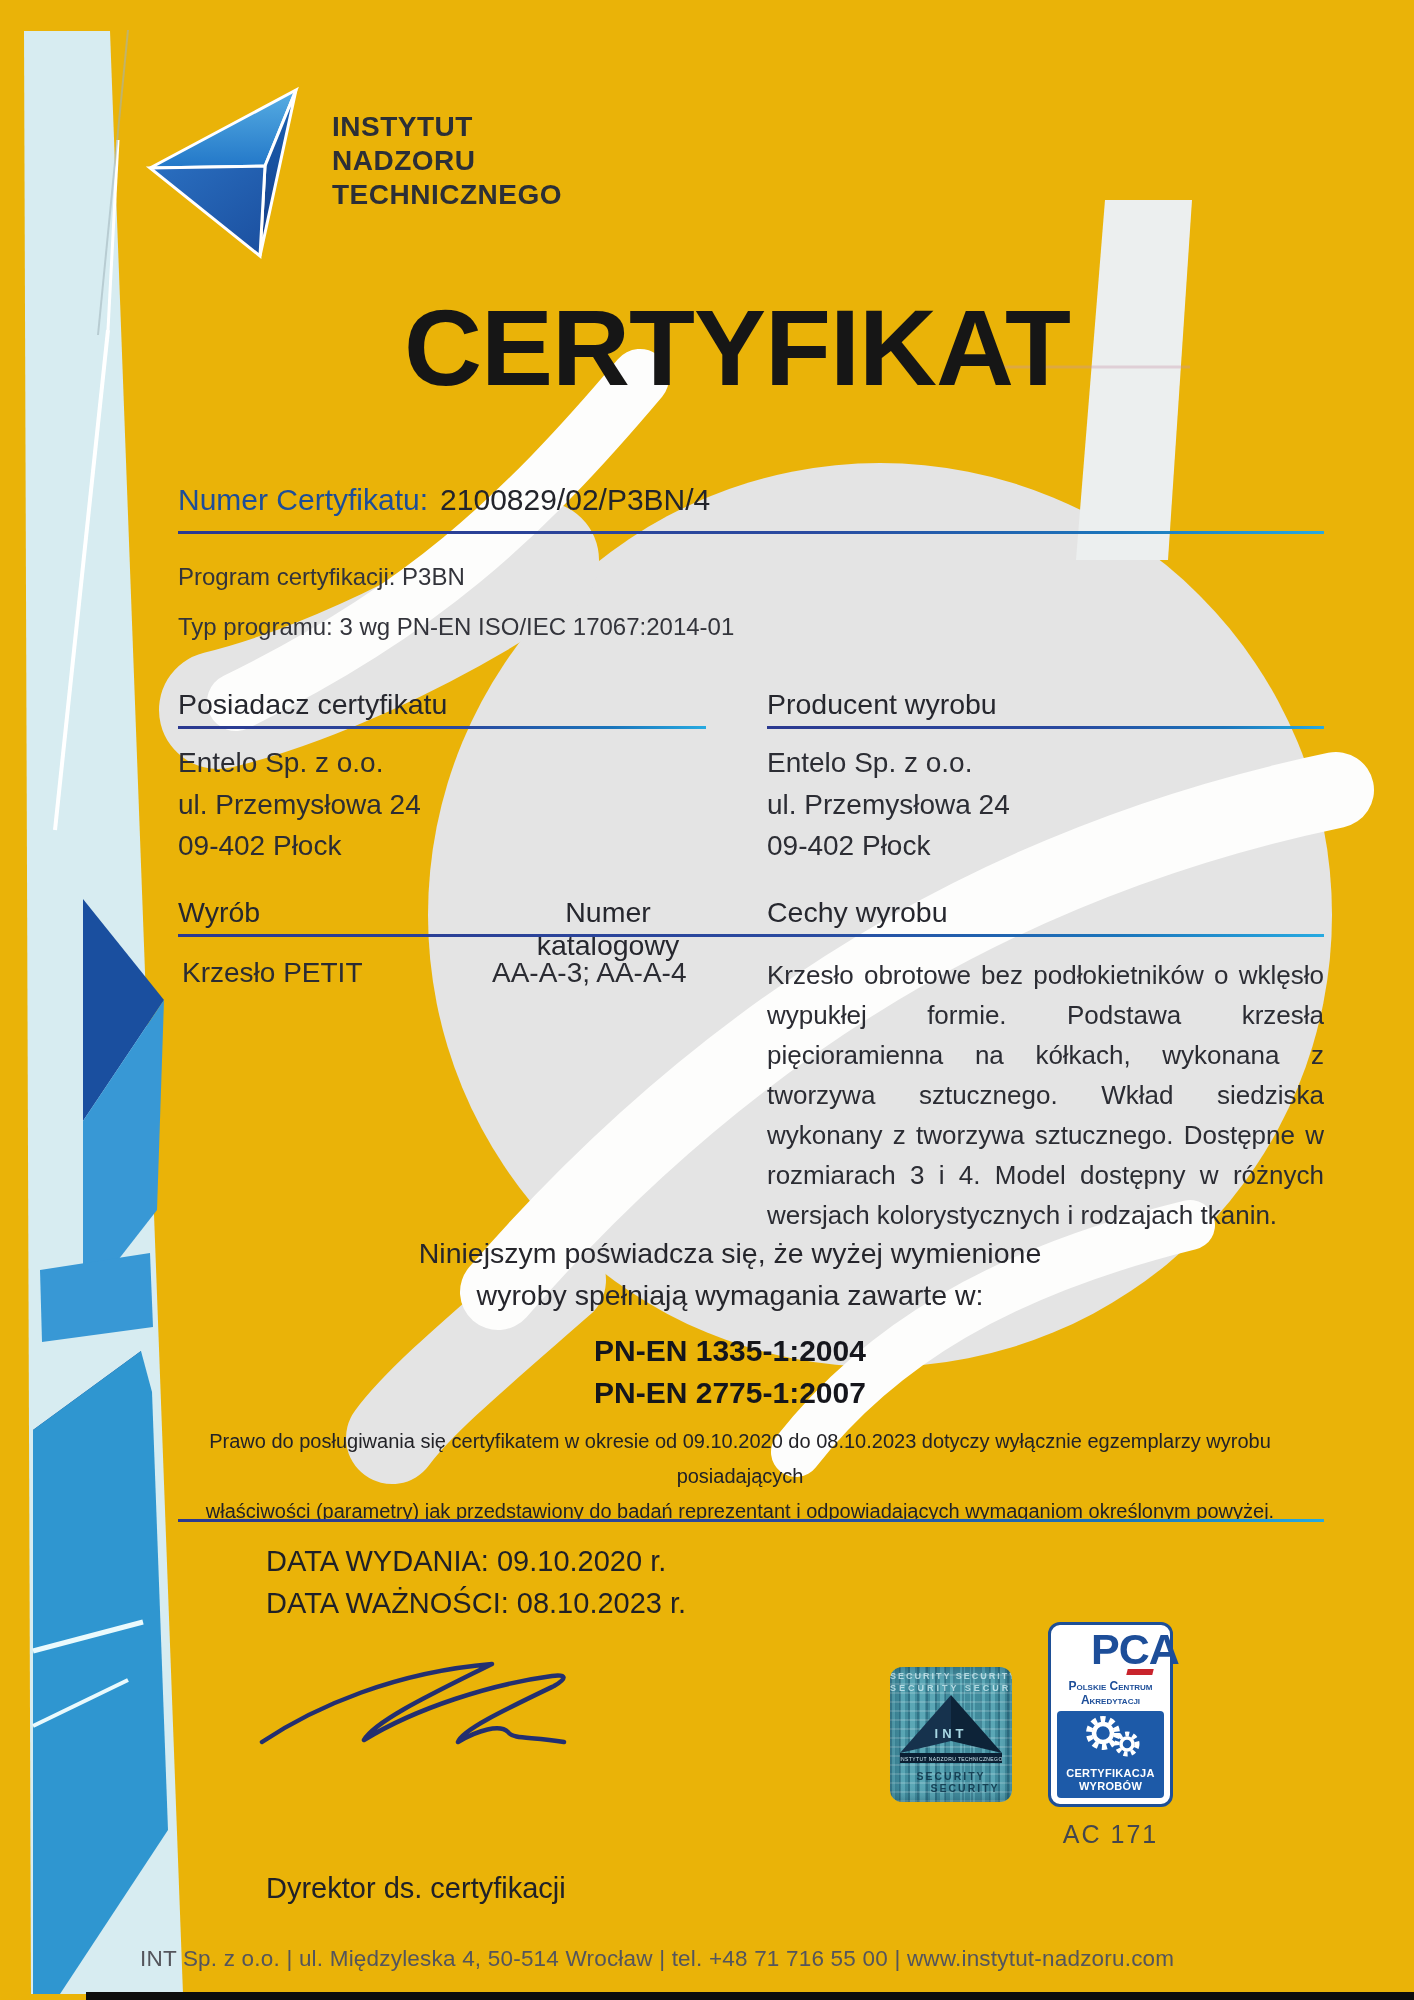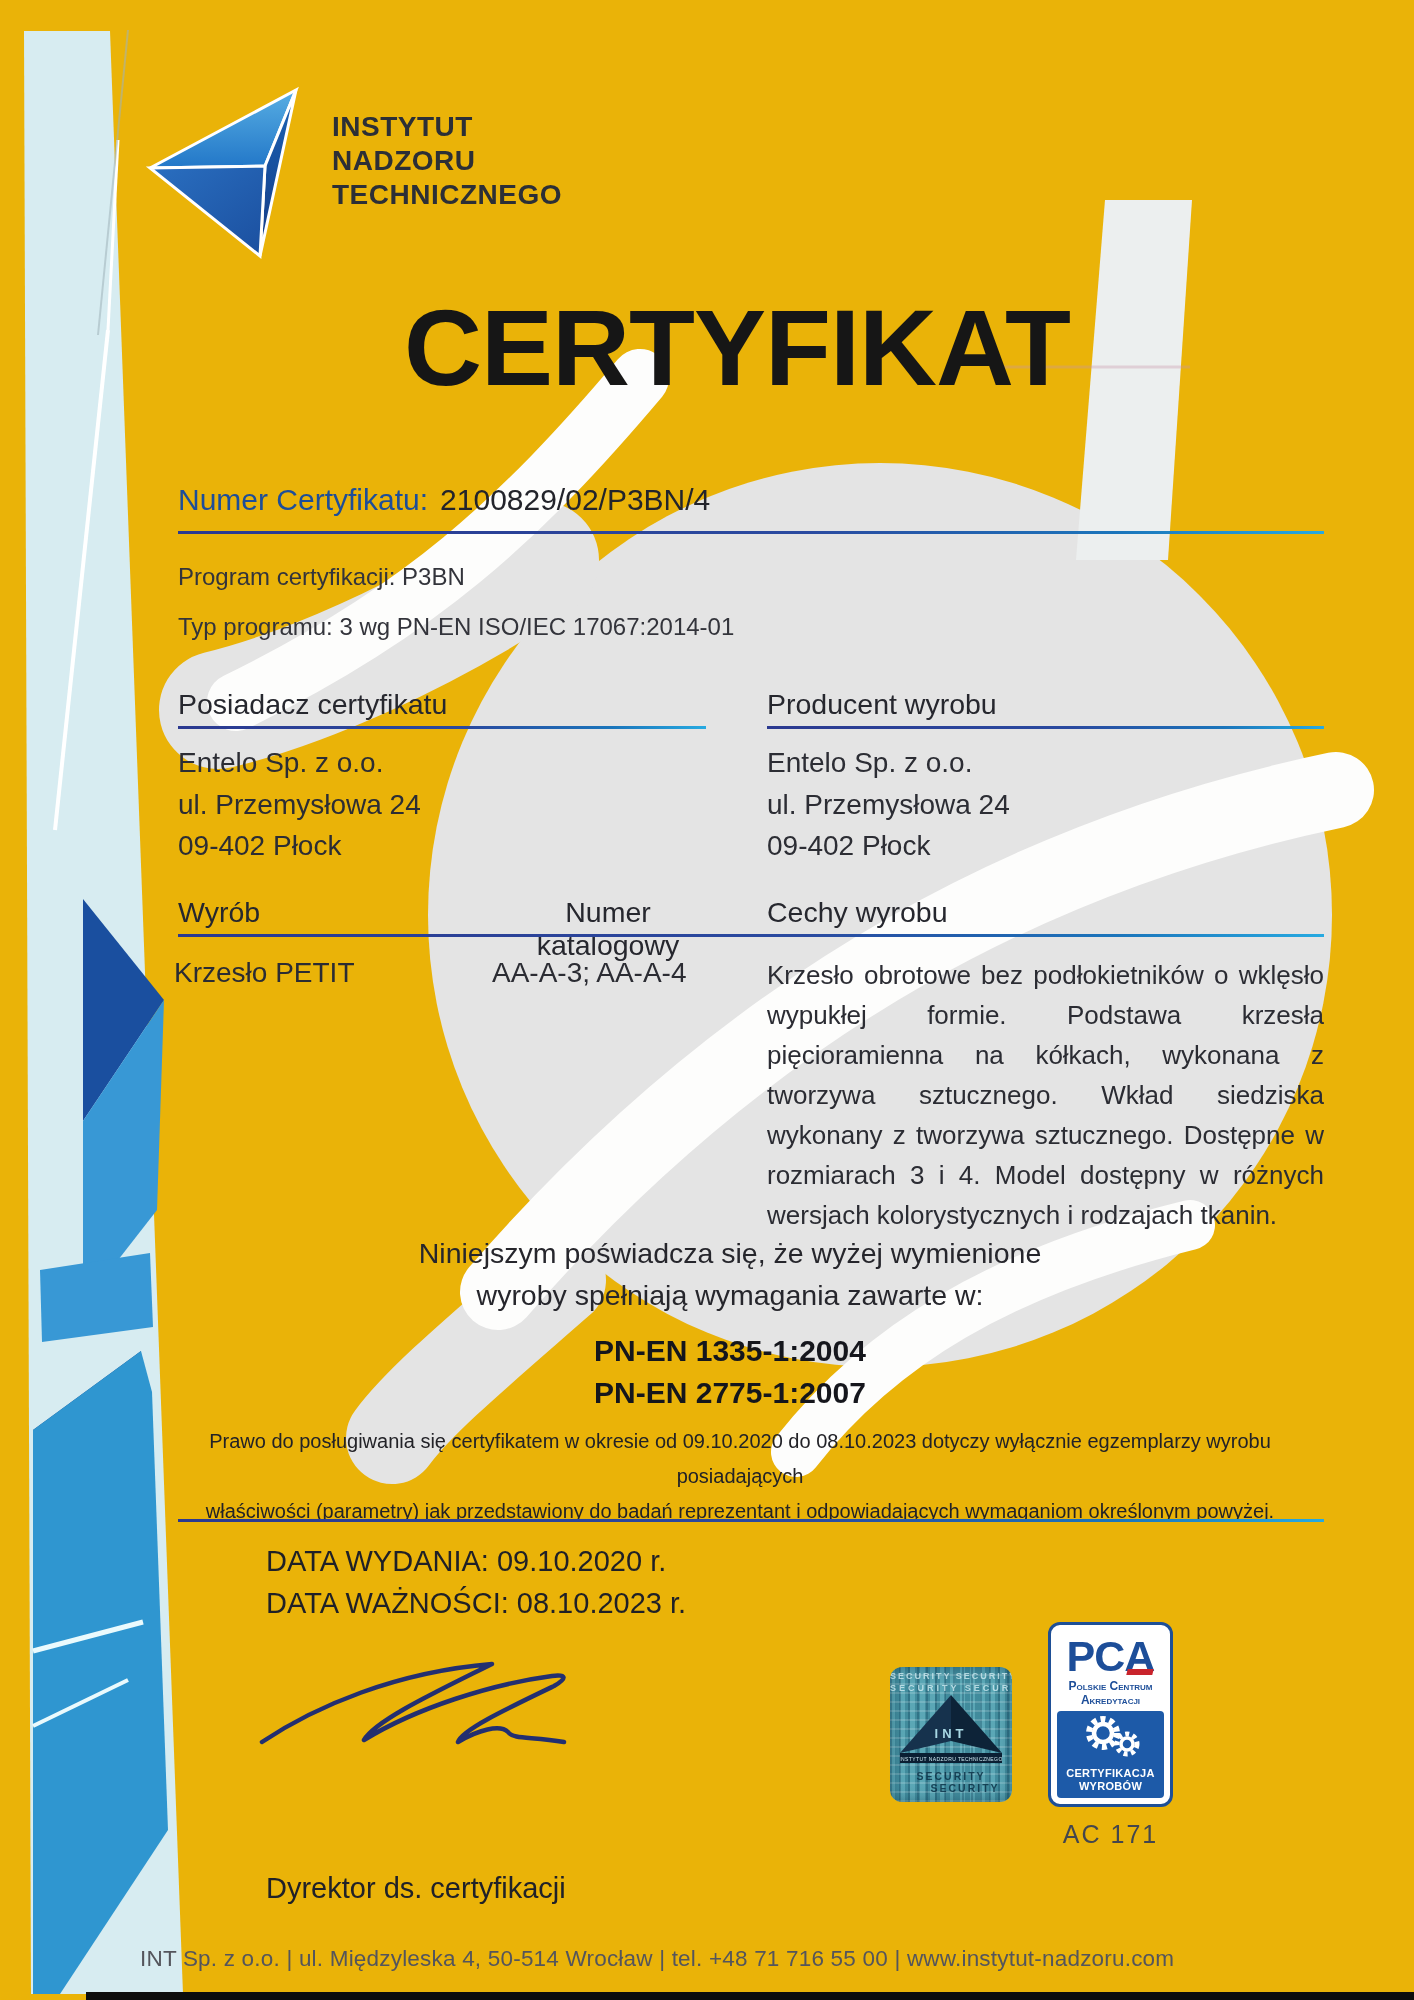--- a/index.html
+++ b/index.html
@@ -33,21 +33,21 @@
   #rule-2l{left:178px; top:726px; width:528px; height:2.5px;}
   #rule-2r{left:767px; top:726px; width:557px; height:2.5px;}
   .addr{font-size:28px; line-height:41.5px; color:#2c2d34;}
   #holder-addr{left:178px; top:742px;}
   #producer-addr{left:767px; top:742px;}
   
   #col-product{left:178px; top:896px;}
   #col-catalog{left:492px; top:896px; width:232px; text-align:center;}
   #col-features{left:767px; top:896px;}
   #rule-3{left:178px; top:934px; width:1146px; height:2.5px;}
-  #product-name{left:174px; top:957px; font-size:28px; color:#2b2c33;}
+  #product-name{left:182px; top:957px; font-size:28px; color:#2b2c33;}
   #product-catalog{left:492px; top:957px; width:232px; text-align:left; font-size:28px; color:#2b2c33;}
   #product-features{left:767px; top:955px; width:557px; font-size:26px; line-height:40px;
                     text-align:justify; color:#2b2c33;}
   
   #statement{left:380px; top:1232px; width:700px; text-align:center; font-size:28.5px;
              line-height:42px; color:#26262c;}
   #standards{left:380px; top:1330px; width:700px; text-align:center; font-size:30px;
              font-weight:bold; line-height:42px; color:#15161c;}
   
   #legal{left:150px; top:1424px; width:1180px; text-align:center; font-size:20px;
@@ -67,22 +67,22 @@
     box-shadow:inset 0 0 14px rgba(0,40,60,.45);
     overflow:hidden;}
   .holo-micro{position:absolute; width:100%; text-align:center; font-size:9px; font-weight:bold;
               color:rgba(215,240,245,.75); letter-spacing:2px; white-space:nowrap;}
   #holo-pyramid{position:absolute; left:10px; top:28px;}
   .holo-sec{position:absolute; width:100%; text-align:center; font-size:10.5px; font-weight:bold;
             color:rgba(12,50,72,.85); letter-spacing:2px;}
   
   #pca{left:1048px; top:1622px; width:125px; height:185px; box-sizing:border-box;
        background:#fff; border:3px solid #1e4f96; border-radius:12px;}
-  #pca-name{position:absolute; left:0; top:8px; width:100%; text-align:center; font-size:43px;
-            font-weight:bold; color:#1d4e99; letter-spacing:-1px; line-height:46px;}
+  #pca-name{position:absolute; left:0; top:1px; width:100%; text-align:left; font-size:43px;
+            font-weight:bold; color:#1d4e99; letter-spacing:-1px; line-height:46px;padding-left:40px;}
   #pca-red{position:absolute; left:76px; top:44px; width:26px; height:6px; background:#c8232c;
            transform:skewX(-14deg);}
   #pca-sub{position:absolute; left:0; top:54px; width:100%; text-align:center;
            font-variant:small-caps; font-weight:bold; color:#1d4e99; font-size:12px; line-height:14px;}
   #pca-box{position:absolute; left:6px; right:6px; top:86px; bottom:6px; background:#1d5aa8;
            border-radius:4px; text-align:center;}
   #pca-box-text{position:absolute; left:0; bottom:5px; width:100%; color:#fff; font-weight:bold;
                 font-size:11px; line-height:13px; letter-spacing:.3px;}
   #ac-number{left:1048px; top:1820px; width:125px; text-align:center; font-size:25px;
              color:#44464d; letter-spacing:2px;}

